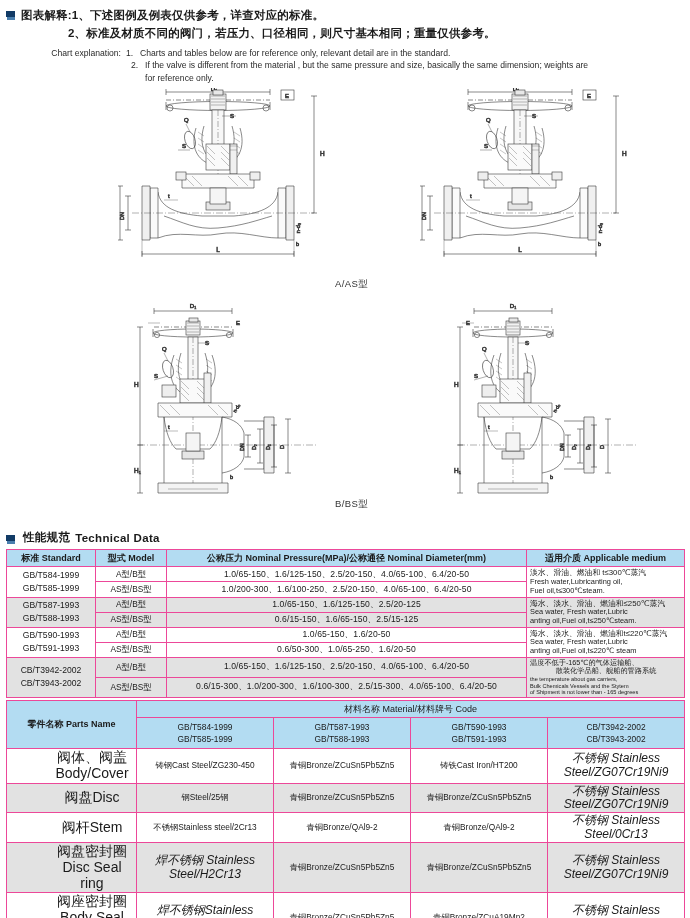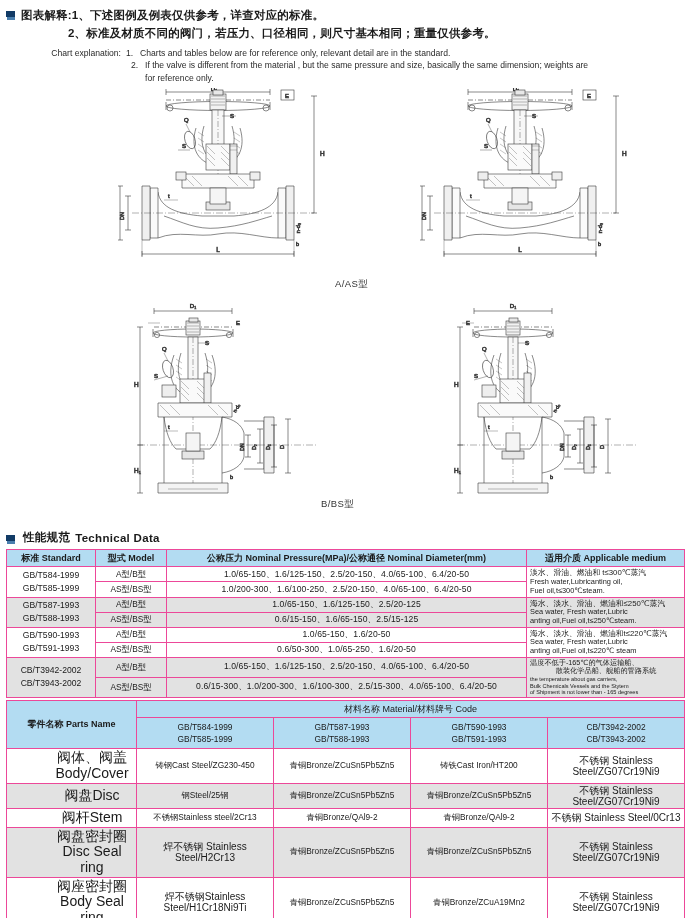--- a/index.html
+++ b/index.html
@@ -75,21 +75,21 @@
   thead th { background: #b3dcf2; font-size: 9px; font-weight: bold; padding: 3px 2px; }
   .shade { background: #e2e2e2; }
   .std-cell { font-size: 8.6px; line-height: 1.5; }
   .model-cell { font-size: 8.3px; }
   .press-cell { font-size: 8.6px; letter-spacing: .1px; }
   .med-cell { text-align: left; padding-left: 3px; font-size: 7.4px; line-height: 1.2; }
   .med-cn { font-size: 7.8px; }
   .med-tiny { font-size: 5.6px; line-height: 1.18; }
   .mat-part { font-size: 14px; padding-left: 43px; }
   .mat-cell { font-size: 8.3px; }
-  .mat-cell-sm { font-size: 10px; }
+  .mat-cell-sm { font-size: 12px; font-style: italic; }
   .mat-head-std { font-size: 8.4px; line-height: 1.45; font-weight: normal; }
   .tbl-wrap { margin-top: 2px; }
   .sec2 { margin-top: 10px; }
 </style>
 </head>
 <body>
 
 <div class="page">
 
   <div class="explain">
@@ -459,21 +459,21 @@
             <path d="M193 126 h6 M193 180 h6"></path>
           <text x="192" y="154" font-size="5.5" fill="#333" transform="rotate(-90 192 154)" text-anchor="middle">D</text>
           <text x="138" y="186" font-size="5.5" fill="#333">b</text>
           <text x="146" y="116" font-size="5" fill="#333" transform="rotate(-60 146 116)" text-anchor="middle">n-d₀</text>
           <text x="76" y="136" font-size="6" fill="#333">t</text>
           <line x1="72" y1="138" x2="86" y2="138" stroke-width="0.35"></line>
         </g>
       </svg>
     </div>
 
-    <div class="fig-caption" style="left:291px; top:410px;">B/BS型</div>
+    <div class="fig-caption" style="left:305px; top:410px;">B/BS型</div>
   </div>
 
   <div class="section-head" style="margin-top:2px;">
     <span class="bullet-sq"></span>
     <span class="sh-text">性能规范</span>
     <span class="sh-text" style="margin-left:5px;">Technical  Data</span>
   </div>
 
   <div class="tbl-wrap">
     <table>

